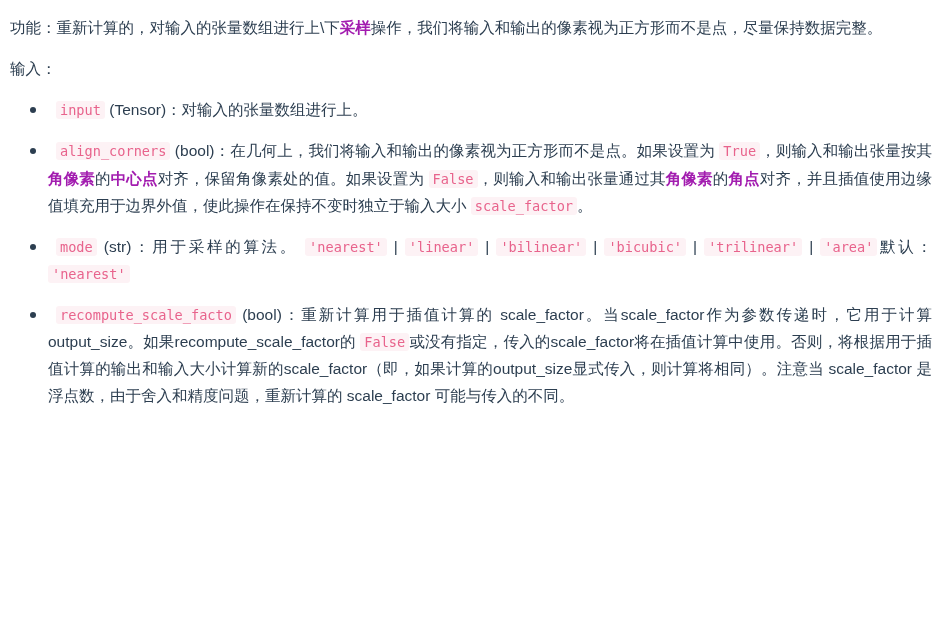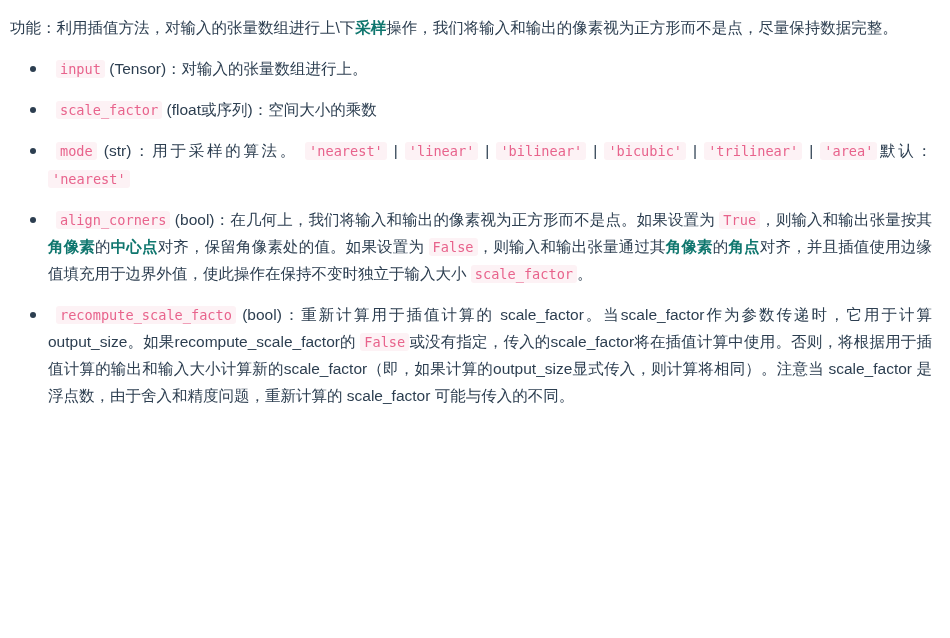--- a/index.html
+++ b/index.html
@@ -19,21 +19,21 @@
   .doc {
     padding: 14px 18px 0 10px;
     box-sizing: border-box;
   }
   p.para {
     margin: 0 0 14px 0;
     text-align: justify;
   }
   .bold {
     font-weight: bold;
-    color: #0f766e;
+    color: #a21caf;
   }
   ul.param-list {
     margin: 0;
     padding-left: 38px;
     list-style: none;
   }
   ul.param-list > li {
     position: relative;
     margin: 0 0 14px 0;
     text-align: justify;
@@ -69,49 +69,46 @@
   }
   .sep {
     color: #2c3e50;
   }
 </style>
 </head>
 <body>
 
 <div class="doc">
 
-  <p class="para"><span>功能：利用插值方法，对输入的张量数组进行上\下</span><span class="bold">采样</span><span>操作，我们将输入和输出的像素视为正方形而不是点，尽量保持数据完整。</span></p>
+  <p class="para"><span>功能：重新计算的，对输入的张量数组进行上\下</span><span class="bold">采样</span><span>操作，我们将输入和输出的像素视为正方形而不是点，尽量保持数据完整。</span></p>
 
+  <p class="para">输入：</p>
 
   <ul class="param-list">
 
     <li>
       <code class="ic">input</code>
       <span>(Tensor)：</span><span>对输入的张量数组进行上。</span>
     </li>
 
 
+
     <li>
-      <code class="ic">scale_factor</code>
-      <span>(float或序列)：</span><span>空间大小的乘数</span>
+      <code class="ic">align_corners</code>
+      <span>(bool)：</span><span>在几何上，我们将输入和输出的像素视为正方形而不是点。如果设置为</span>
+      <code class="lit">True</code><span>，则输入和输出张量按其</span><span class="bold">角像素</span><span>的</span><span class="bold">中心点</span><span>对齐，保留角像素处的值。如果设置为</span>
+      <code class="lit">False</code><span>，则输入和输出张量通过其</span><span class="bold">角像素</span><span>的</span><span class="bold">角点</span><span>对齐，并且插值使用边缘值填充用于边界外值，使此操作在保持不变时独立于输入大小</span>
+      <code class="lit">scale_factor</code><span>。</span>
     </li>
 
     <li>
       <code class="ic">mode</code>
       <span>(str)：</span><span>用于采样的算法。</span>
       <code class="lit">'nearest'</code><span class="sep"> | </span><code class="lit">'linear'</code><span class="sep"> | </span><code class="lit">'bilinear'</code><span class="sep"> | </span><code class="lit">'bicubic'</code><span class="sep"> | </span><code class="lit">'trilinear'</code><span class="sep"> | </span><code class="lit">'area'</code><span>默认：</span>
       <code class="lit">'nearest'</code>
-    </li>
-
-    <li>
-      <code class="ic">align_corners</code>
-      <span>(bool)：</span><span>在几何上，我们将输入和输出的像素视为正方形而不是点。如果设置为</span>
-      <code class="lit">True</code><span>，则输入和输出张量按其</span><span class="bold">角像素</span><span>的</span><span class="bold">中心点</span><span>对齐，保留角像素处的值。如果设置为</span>
-      <code class="lit">False</code><span>，则输入和输出张量通过其</span><span class="bold">角像素</span><span>的</span><span class="bold">角点</span><span>对齐，并且插值使用边缘值填充用于边界外值，使此操作在保持不变时独立于输入大小</span>
-      <code class="lit">scale_factor</code><span>。</span>
     </li>
 
     <li>
       <code class="ic">recompute_scale_facto</code>
       <span>(bool)：</span><span>重新计算用于插值计算的 scale_factor。当scale_factor作为参数传递时，它用于计算output_size。如果recompute_scale_factor的</span>
       <code class="lit">False</code><span>或没有指定，传入的scale_factor将在插值计算中使用。否则，将根据用于插值计算的输出和输入大小计算新的scale_factor（即，如果计算的output_size显式传入，则计算将相同）。注意当 scale_factor 是浮点数，由于舍入和精度问题，重新计算的 scale_factor 可能与传入的不同。</span>
     </li>
 
   </ul>
 </div>

